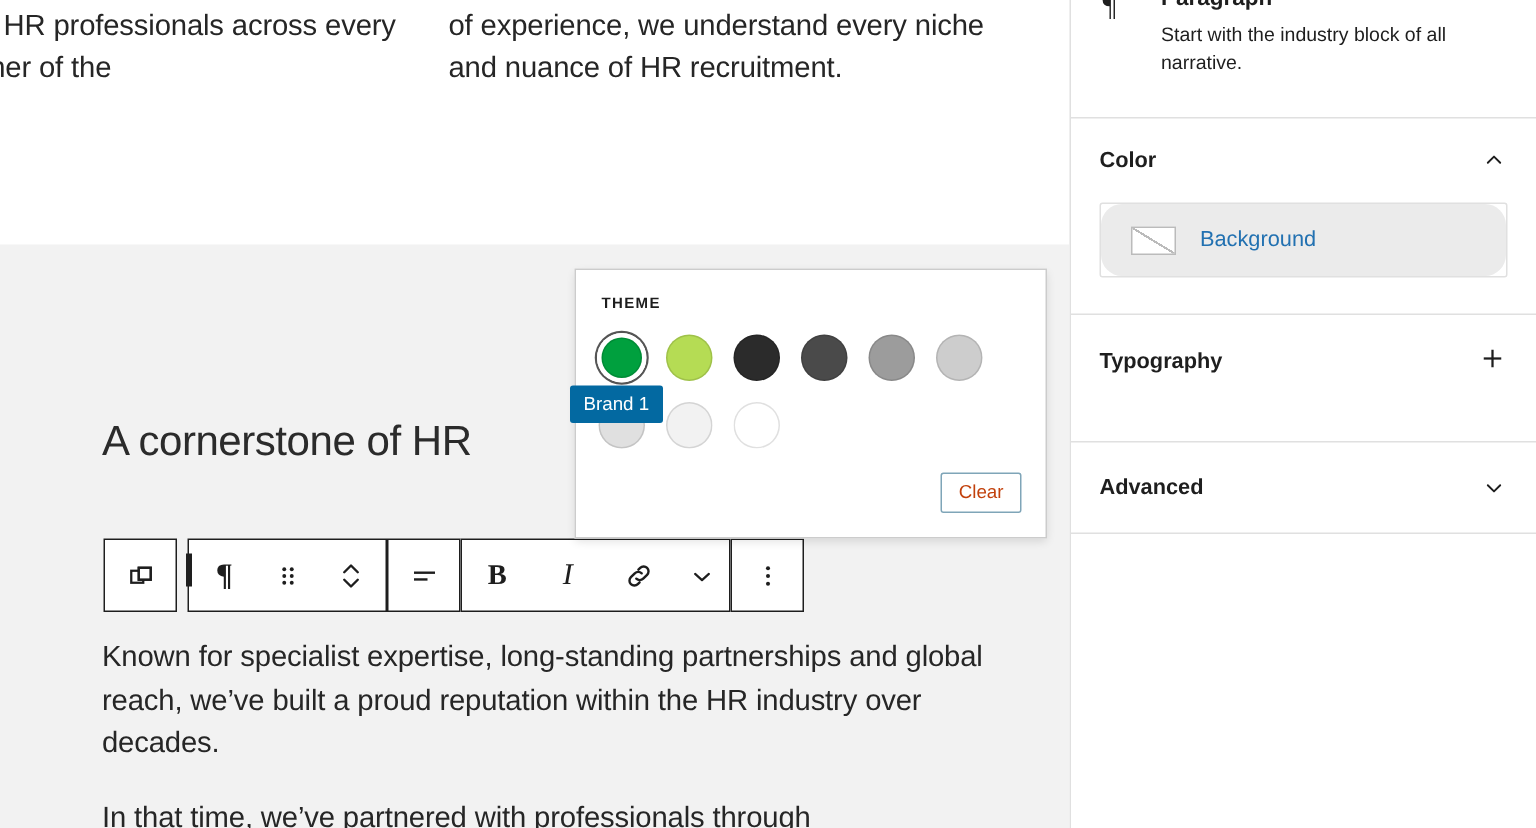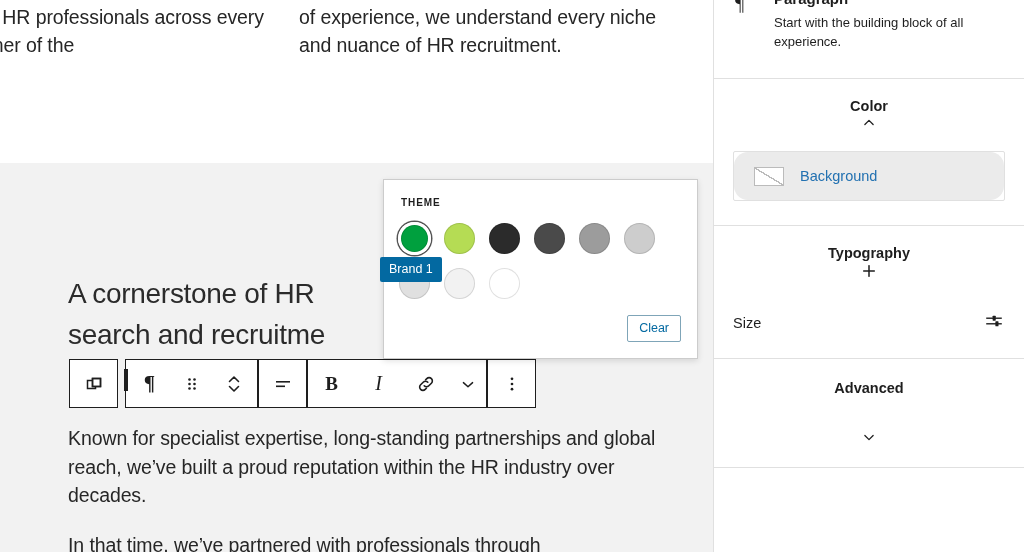--- a/index.html
+++ b/index.html
@@ -127,21 +127,21 @@
     position: absolute; left: 380px; top: 257px;
     background: #0369a1; color: #fff;
     font-size: 12.5px; padding: 5px 9px 6px;
     border-radius: 2px;
     z-index: 70;
     white-space: nowrap;
   }
   .clear-btn {
     position: absolute; right: 16px; bottom: 16px;
     font-size: 12.5px;
-    color: #0369a1;
+    color: #c2410c;
     background: #fff;
     border: 1px solid #7fa5b8;
     border-radius: 2px;
     padding: 5px 11px 6px;
     cursor: pointer;
     font-family: "Liberation Sans", sans-serif;
   }
 
   
   .sidebar {
@@ -167,21 +167,20 @@
     margin-top: -10px;
   }
   .bc-desc {
     font-size: 13px; color: #1e1e1e; line-height: 18.5px;
     margin-top: 7px; width: 235px;
   }
   .sec-head {
     display: flex; align-items: center; justify-content: space-between;
     padding: 19px 19px 19px 19px;
     cursor: pointer;
-    flex-direction: column;
   }
   .sec-title { font-size: 14.5px; font-weight: 700; color: #1e1e1e; }
   .chev { width: 18px; height: 18px; color: #1e1e1e; }
 
   .color-list {
     margin: 0 19px 24px 19px;
     border: 1px solid #e0e0e0;
     border-radius: 2px;
     overflow: hidden;
   }
@@ -241,21 +240,20 @@
 
     <div class="top-columns">
       <div class="col col-a">y of HR professionals across every corner of the</div>
       <div class="col col-b">of experience, we understand every niche and nuance of HR recruitment.</div>
     </div>
 
     <div class="gray-section"></div>
 
     <div class="heading">
       <span>A cornerstone of HR</span>
-      <span class="line2">search and recruitme</span>
     </div>
 
     <div class="body-copy">
       <p>Known for specialist expertise, long-standing partnerships and global reach, we’ve built a proud reputation within the HR industry over decades.</p>
       <p>In that time, we’ve partnered with professionals through</p>
     </div>
 
     <div class="toolbar">
 
       <div class="tb-group">
@@ -372,21 +370,21 @@
 
   </div>
 
   <div class="sidebar">
 
     <div class="panel">
       <div class="blockcard">
         <span class="bc-icon">¶</span>
         <div class="bc-text">
           <div class="bc-title">Paragraph</div>
-          <div class="bc-desc">Start with the building block of all experience.</div>
+          <div class="bc-desc">Start with the industry block of all narrative.</div>
         </div>
       </div>
     </div>
 
     <div class="panel">
       <div class="sec-head">
         <span class="sec-title">Color</span>
         <span class="chev">
           <svg width="18" height="18" viewBox="0 0 24 24" fill="none" aria-hidden="true">
             <path d="M6.5 14 L12 8.5 L17.5 14" stroke="#1e1e1e" stroke-width="1.7" stroke-linecap="round" stroke-linejoin="round"></path>
@@ -404,31 +402,20 @@
     <div class="panel typo-wrap">
       <div class="sec-head">
         <span class="sec-title">Typography</span>
         <span class="plus">
           <svg width="20" height="20" viewBox="0 0 24 24" aria-hidden="true">
             <rect x="11.1" y="5" width="1.8" height="14" fill="#1e1e1e"></rect>
             <rect x="5" y="11.1" width="14" height="1.8" fill="#1e1e1e"></rect>
           </svg>
         </span>
       </div>
-      <div class="size-row">
-        <span class="size-label">Size</span>
-        <span>
-          <svg width="22" height="22" viewBox="0 0 24 24" aria-hidden="true">
-            <rect x="3.5" y="8.2" width="17" height="1.5" fill="#1e1e1e"></rect>
-            <rect x="10.5" y="6.3" width="3.4" height="5.3" rx="0.6" fill="#1e1e1e"></rect>
-            <rect x="3.5" y="14.3" width="17" height="1.5" fill="#1e1e1e"></rect>
-            <rect x="13.5" y="12.4" width="3.4" height="5.3" rx="0.6" fill="#1e1e1e"></rect>
-          </svg>
-        </span>
-      </div>
     </div>
 
     <div class="panel">
       <div class="sec-head adv-head">
         <span class="sec-title">Advanced</span>
         <span class="chev">
           <svg width="18" height="18" viewBox="0 0 24 24" fill="none" aria-hidden="true">
             <path d="M6.5 10 L12 15.5 L17.5 10" stroke="#1e1e1e" stroke-width="1.7" stroke-linecap="round" stroke-linejoin="round"></path>
           </svg>
         </span>

